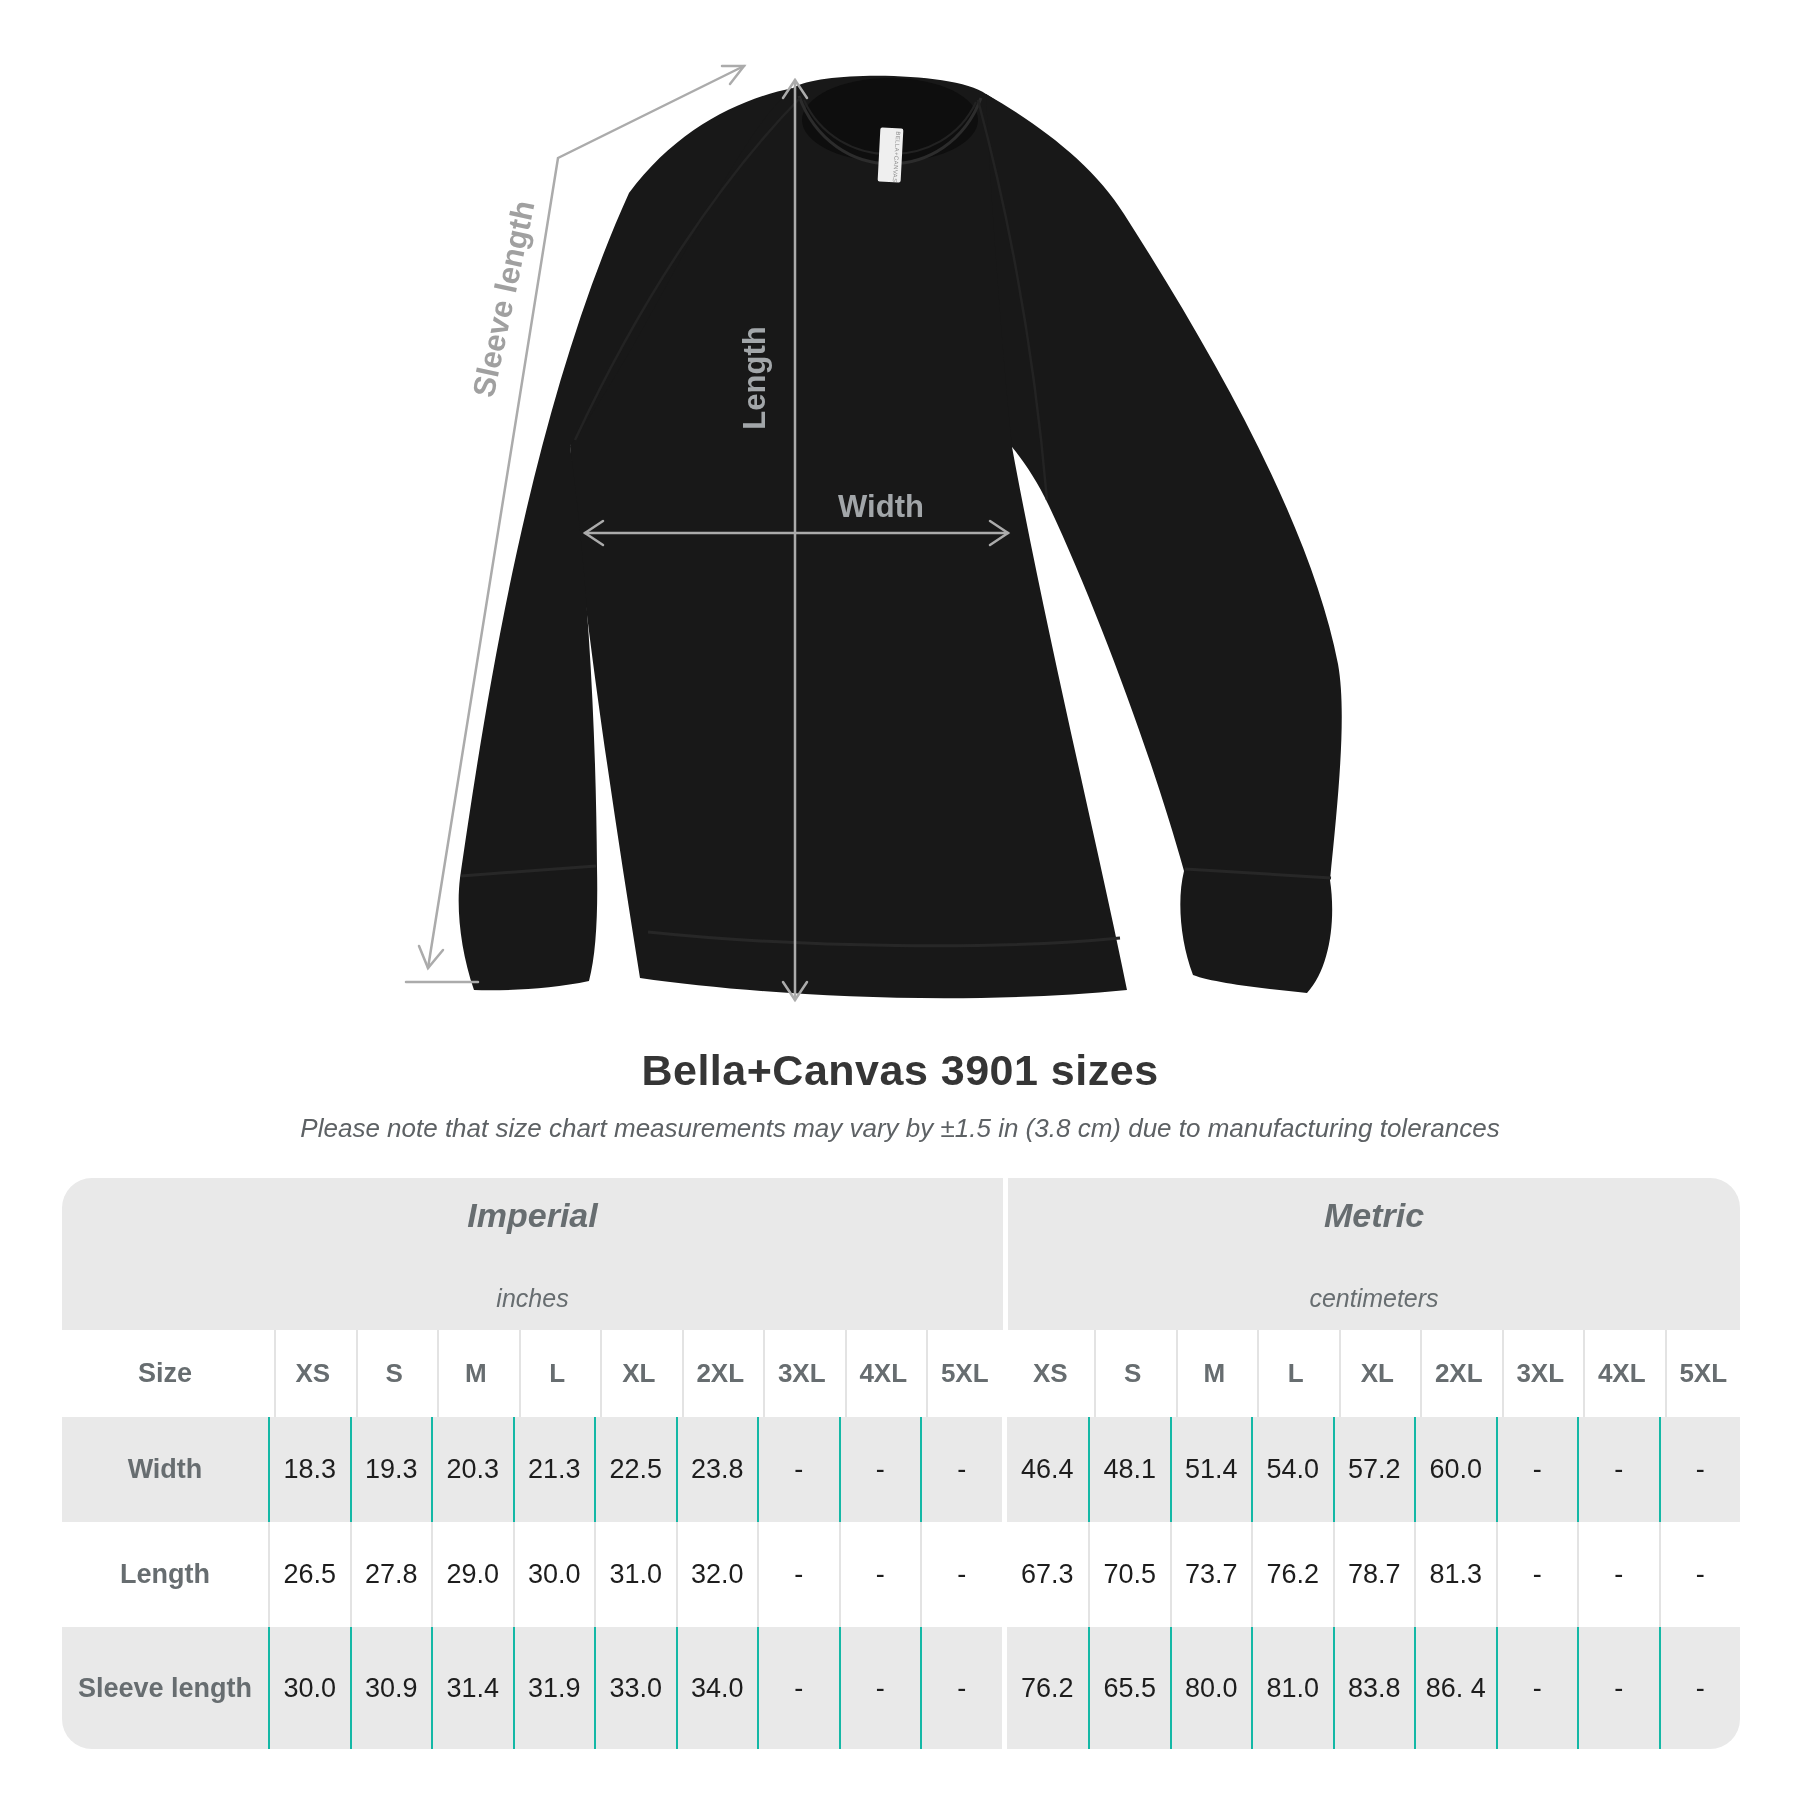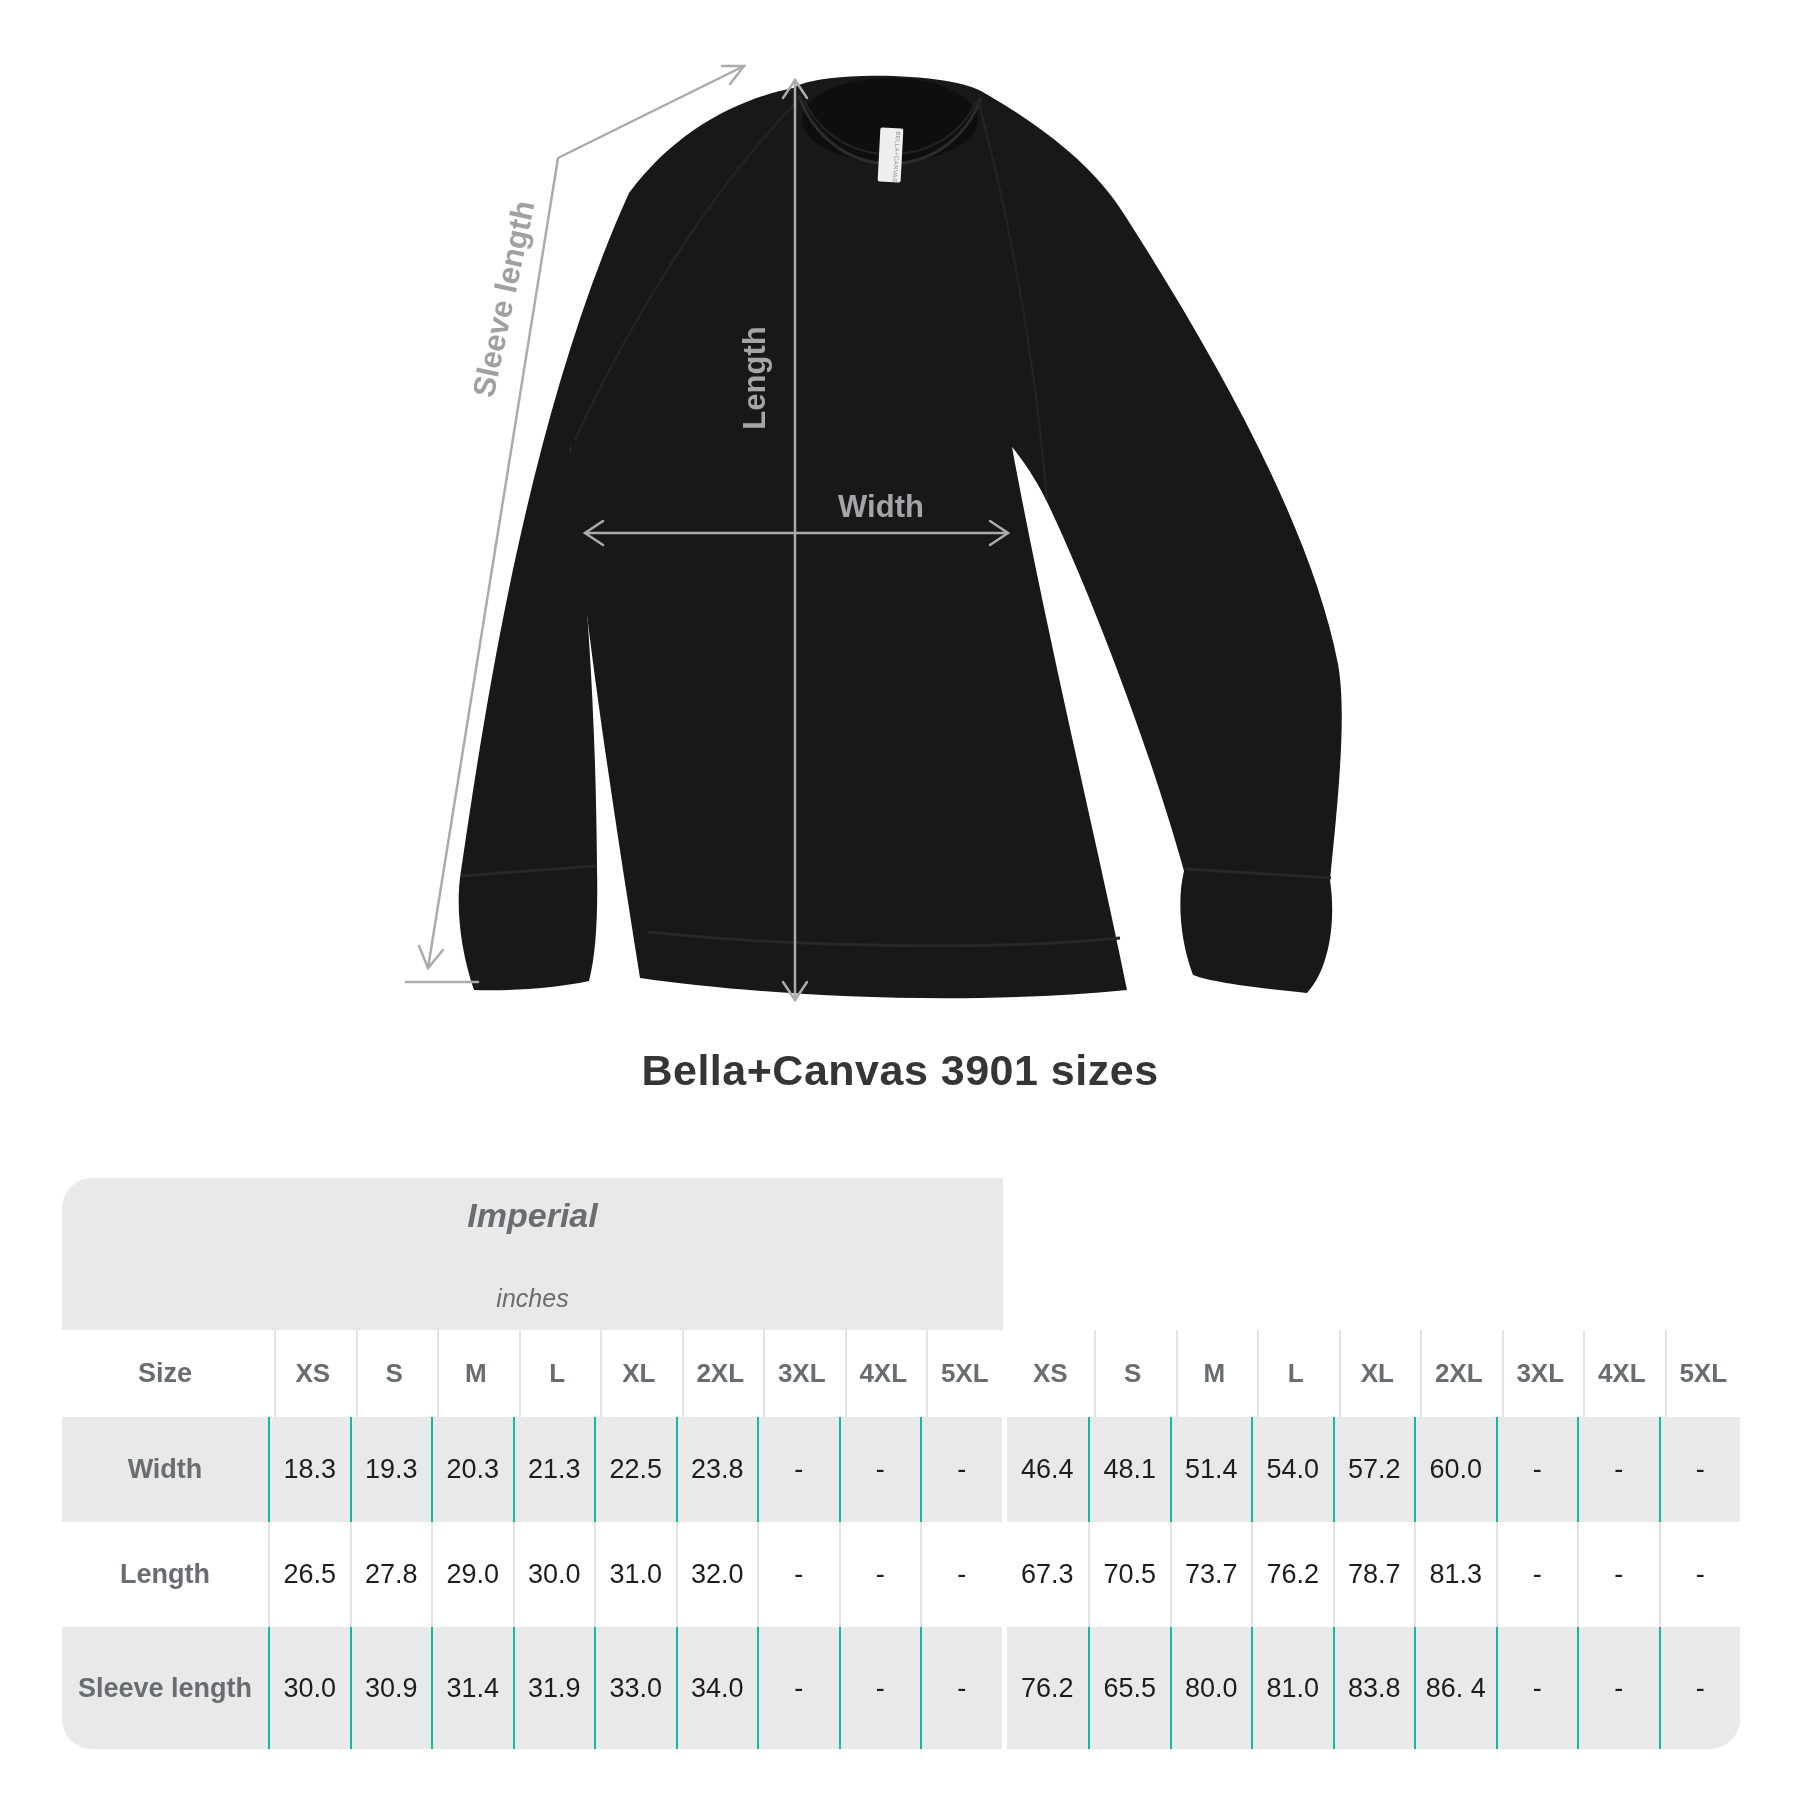--- a/index.html
+++ b/index.html
@@ -120,29 +120,34 @@
       <polyline points="603,521 585,533 603,545"></polyline>
       <polyline points="990,521 1008,533 990,545"></polyline>
     </g>
 
     <text x="514" y="301" transform="rotate(-78 514 301)" text-anchor="middle" font-size="31" font-weight="bold" fill="#a0a0a0">Sleeve length</text>
     <text x="765" y="378" transform="rotate(-90 765 378)" text-anchor="middle" font-size="31" font-weight="bold" fill="#a2a6a9">Length</text>
     <text x="881" y="517" text-anchor="middle" font-size="31" font-weight="bold" fill="#a2a6a9">Width</text>
   </svg>
 
   <div class="page-title">Bella+Canvas 3901 sizes</div>
+  <div class="page-subtitle">Please note that size chart measurements may vary by ±1.5 in (3.8 cm) due to manufacturing tolerances</div>
 
   <div class="size-table">
 
     <div class="unit-band">
       <div class="unit-cell">
         <div class="unit-name">Imperial</div>
         <div class="unit-sub">inches</div>
       </div>
       <div class="split"></div>
+      <div class="unit-cell">
+        <div class="unit-name">Metric</div>
+        <div class="unit-sub">centimeters</div>
+      </div>
     </div>
 
     <div class="trow header-row" id="size-header-row">
         <div class="cell label-cell">Size</div>
         <div class="cell head-cell">XS</div>
         <div class="cell head-cell">S</div>
         <div class="cell head-cell">M</div>
         <div class="cell head-cell">L</div>
         <div class="cell head-cell">XL</div>
         <div class="cell head-cell">2XL</div>

